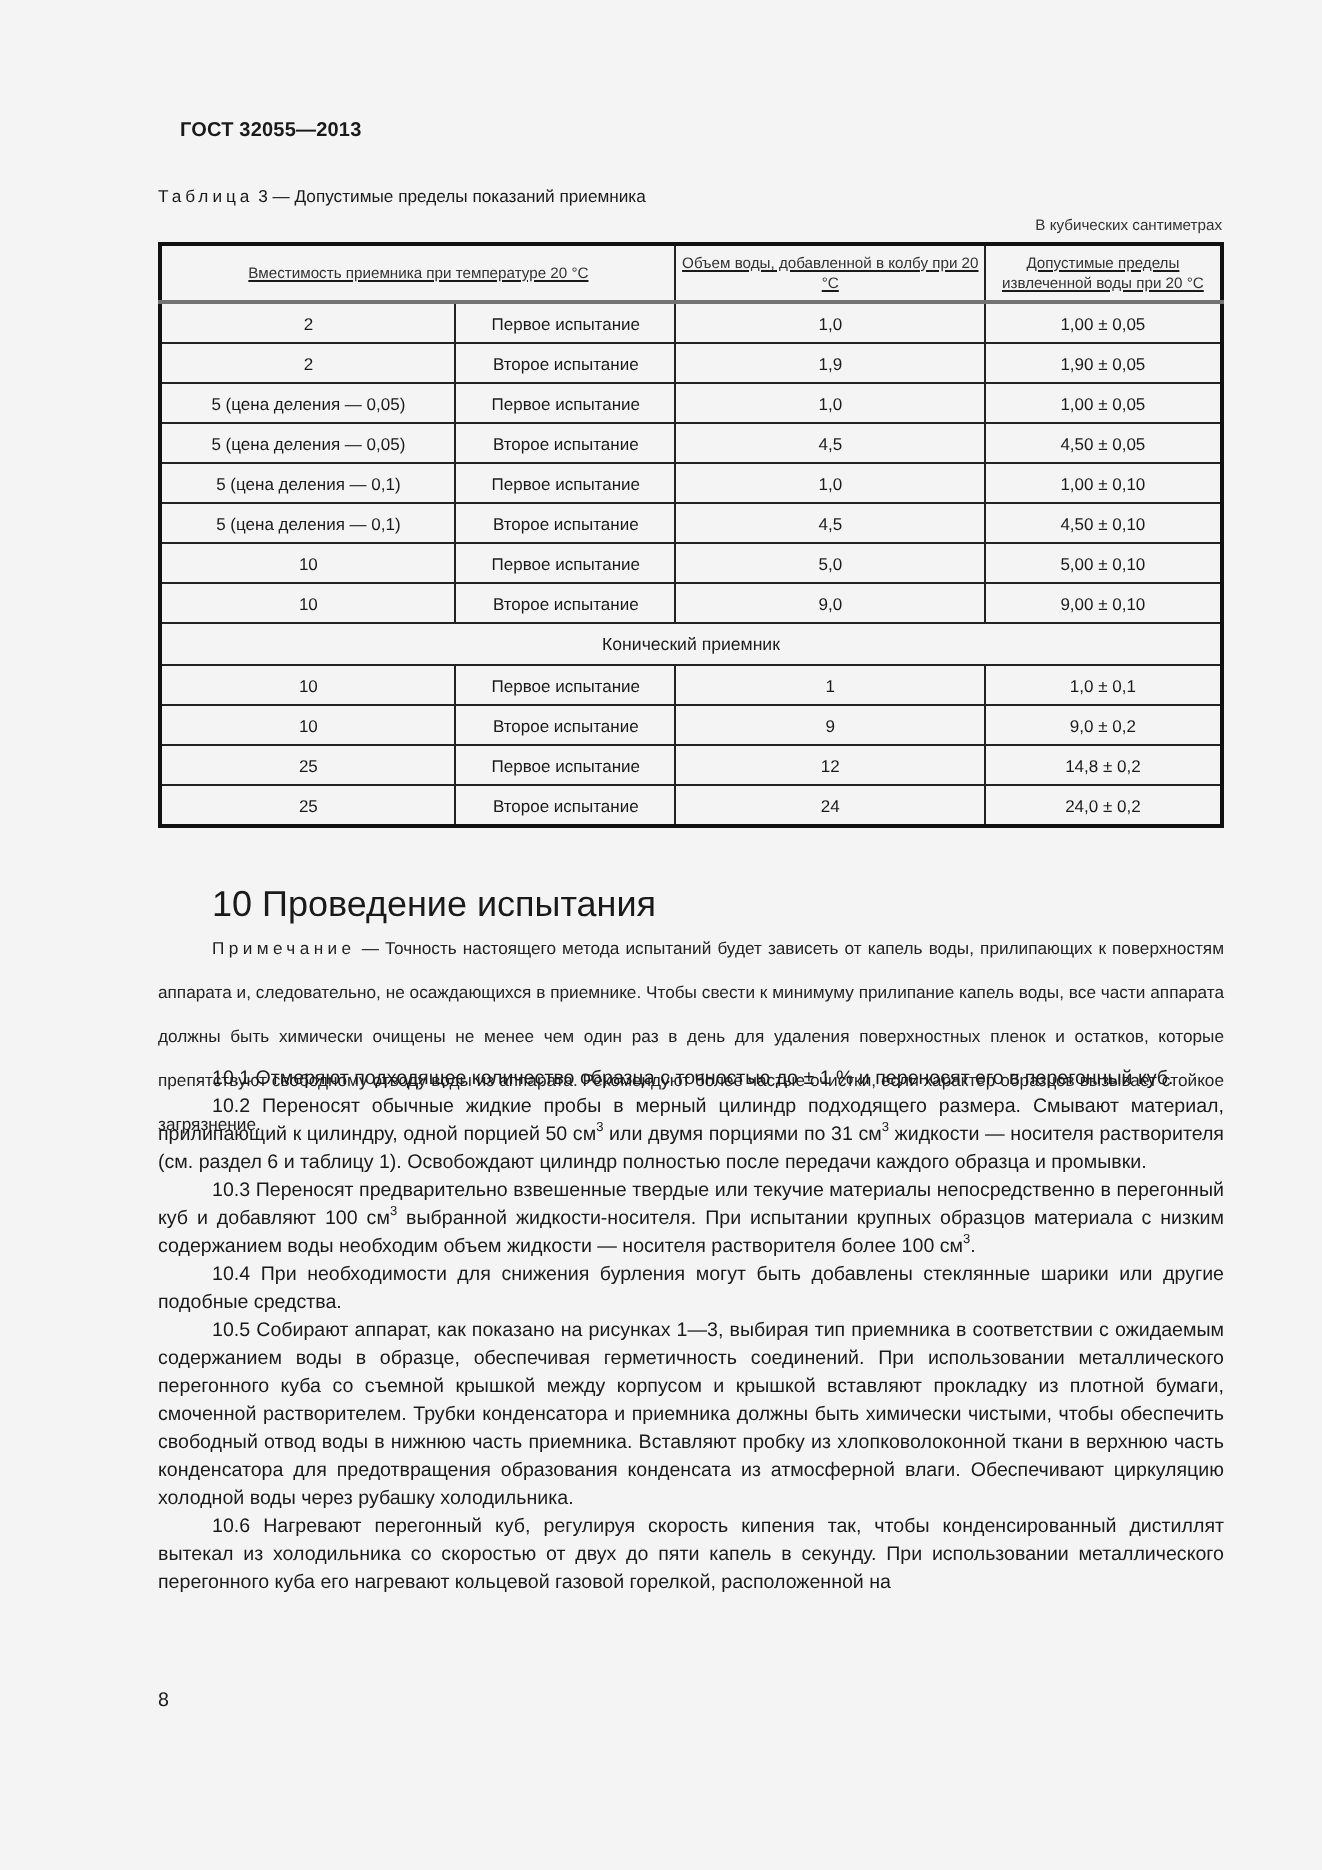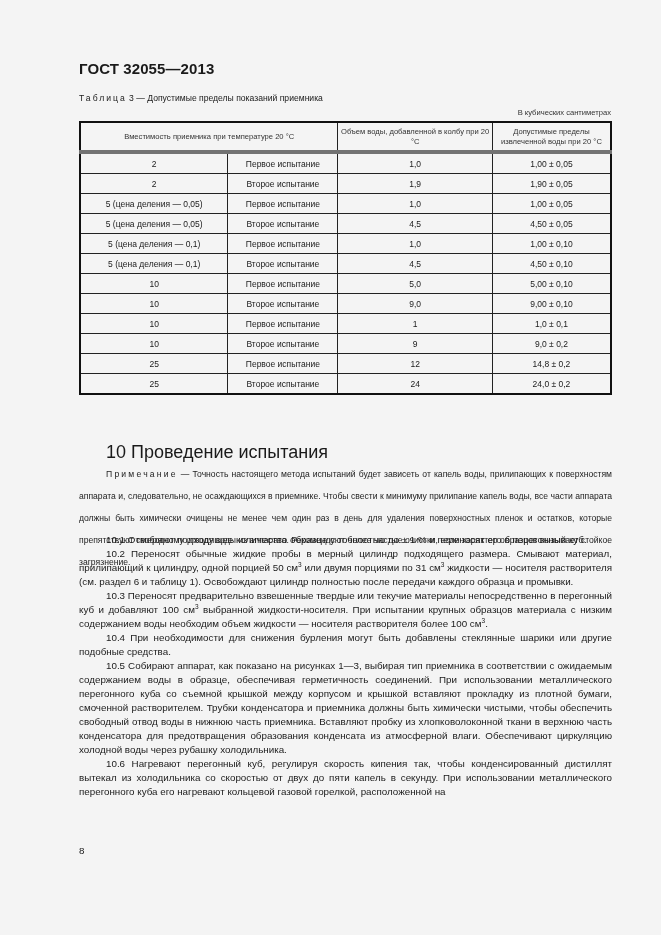--- a/index.html
+++ b/index.html
@@ -5,22 +5,22 @@
   html, body { margin: 0; padding: 0; }
   body {
     width: 661px; height: 935px;
     background: #f4f4f4;
     font-family: "Liberation Sans", sans-serif;
     color: #1a1a1a;
     position: relative;
     overflow: hidden;
   }
   .page-header {
-    position: absolute; left: 79px; top: 60px;
-    font-size: 15px; font-weight: bold; letter-spacing: 0.1px;
+    position: absolute; left: 90px; top: 60px;
+    font-size: 10px; font-weight: bold; letter-spacing: 0.1px;
   }
   .table-caption {
     position: absolute; left: 79px; top: 93px;
     font-size: 8.6px;
   }
   .table-caption .spaced { letter-spacing: 2px; }
   .units {
     position: absolute; right: 50px; top: 108px;
     font-size: 7.6px; color: #333; margin-left: 22px;
   }
@@ -37,21 +37,21 @@
     padding: 0;
     height: 19px;
     font-weight: normal;
   }
   table.data thead th {
     height: 27px;
     font-size: 7.6px;
     line-height: 10px;
     color: #333;
   }
-  table.data thead tr { border-bottom: 4px solid #737373; }
+  table.data thead tr { border-bottom: 2px solid #737373; text-decoration: underline; }
   table.data td.group { font-size: 8.8px; height: 20px; }
   table.data td.c1 { width: 145px; }
   table.data td.c2 { width: 108px; }
   table.data td.c3 { width: 152px; }
   table.data td.c4 { width: 116px; }
   .section-title {
     position: absolute; left: 106px; top: 442px;
     font-size: 18px; font-weight: normal;
   }
   .body-text {
@@ -129,20 +129,23 @@
         <td class="c3">5,0</td>
         <td class="c4">5,00 ± 0,10</td>
       </tr>
       <tr>
         <td class="c1">10</td>
         <td class="c2">Второе испытание</td>
         <td class="c3">9,0</td>
         <td class="c4">9,00 ± 0,10</td>
       </tr>
       <tr>
+        <td colspan="4" class="group">Конический приемник</td>
+      </tr>
+      <tr>
         <td class="c1">10</td>
         <td class="c2">Первое испытание</td>
         <td class="c3">1</td>
         <td class="c4">1,0 ± 0,1</td>
       </tr>
       <tr>
         <td class="c1">10</td>
         <td class="c2">Второе испытание</td>
         <td class="c3">9</td>
         <td class="c4">9,0 ± 0,2</td>

